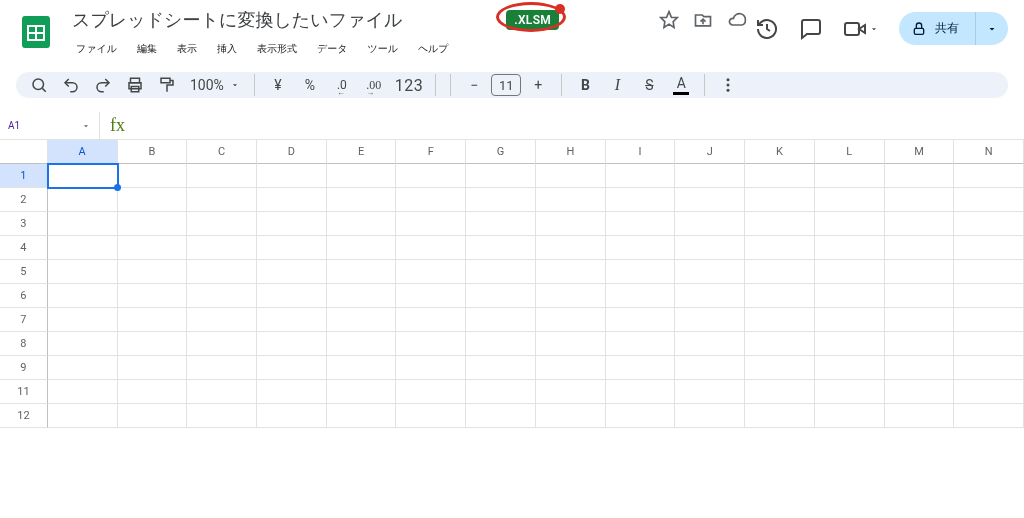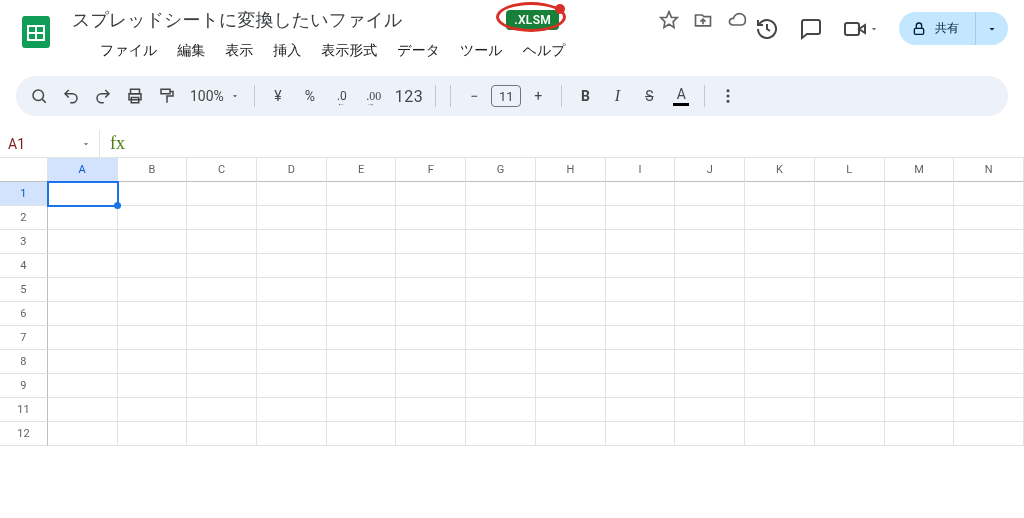--- a/index.html
+++ b/index.html
@@ -33,39 +33,39 @@
   .ext-badge .annot-circle {
     position:absolute; left:-10px; top:-8px; width:70px; height:30px;
     border:3px solid #d93025; border-radius:50%;
     pointer-events:none;
   }
   .ext-badge .annot-dot {
     position:absolute; right:-6px; top:-6px; width:10px; height:10px;
     background:#d93025; border-radius:50%;
   }
   .title-icons { display:flex; align-items:center; gap:14px; color:#5f6368;}
-  .menubar { display:flex; gap:4px; font-size:14px; color:#202124; padding-top:2px;margin-left:24px;}
+  .menubar { display:flex; gap:4px; font-size:10px; color:#202124; padding-top:2px;}
   .menubar span { padding:4px 8px; border-radius:4px; cursor:default;}
   .right-actions {
     display:flex; align-items:center; gap:20px; margin-left:auto; padding-top:6px;
     color:#444746;
   }
   .share-wrap { display:flex; align-items:stretch;}
   .share-btn {
     background:#c2e7ff; color:#001d35; border:none; font-size:12px; font-weight:500;
     padding:8px 16px 8px 12px; border-radius:20px 0 0 20px; display:flex; align-items:center; gap:8px;
   }
   .share-more {
     background:#c2e7ff; border:none; border-left:1px solid rgba(0,0,0,.12);
     padding:8px 10px; border-radius:0 20px 20px 0; color:#001d35;
   }
   
   .toolbar {
     margin:12px 16px 0 16px; background:#edf2fa; border-radius:24px;
-    height:40px; display:flex; align-items:center; padding:0 8px; gap:2px;
+    height:26px; display:flex; align-items:center; padding:0 8px; gap:2px;
     color:#444746; font-size:14px;
   }
   .tbtn {
     min-width:30px; height:30px; display:flex; align-items:center; justify-content:center;
     border-radius:4px; padding:0 4px; cursor:default;
   }
   .tsep { width:1px; height:22px; background:#c7c7c7; margin:0 6px;}
   .zoom { padding:0 6px;}
   .font-select { padding:0 16px 0 10px;}
   .fs-box {
@@ -77,21 +77,21 @@
   .strike { text-decoration:line-through;}
   .text-color { display:flex; flex-direction:column; align-items:center; gap:1px;}
   .text-color .bar { width:16px; height:3px; background:#000;}
   
   .fxbar {
     display:flex; align-items:center; border-bottom:1px solid #e1e3e1;
     height:28px; margin-top:14px;
   }
   .namebox {
     width:100px; border-right:1px solid #e1e3e1; height:100%;
-    display:flex; align-items:center; padding:0 8px; font-size:14px; color:#7f1d1d;
+    display:flex; align-items:center; padding:0 8px; font-size:10px; color:#4c1d95;
     justify-content:space-between;
   }
   .fx-label { color:#4d7c0f; font-family:Georgia,serif; padding:0 10px; font-size:18px;}
   
   .grid { display:flex; flex-direction:column;}
   .colheads { display:flex;}
   .corner {
     width:48px; height:24px; background:#fff; border-right:1px solid #e1e3e1;
     border-bottom:1px solid #c0c0c0;
   }

